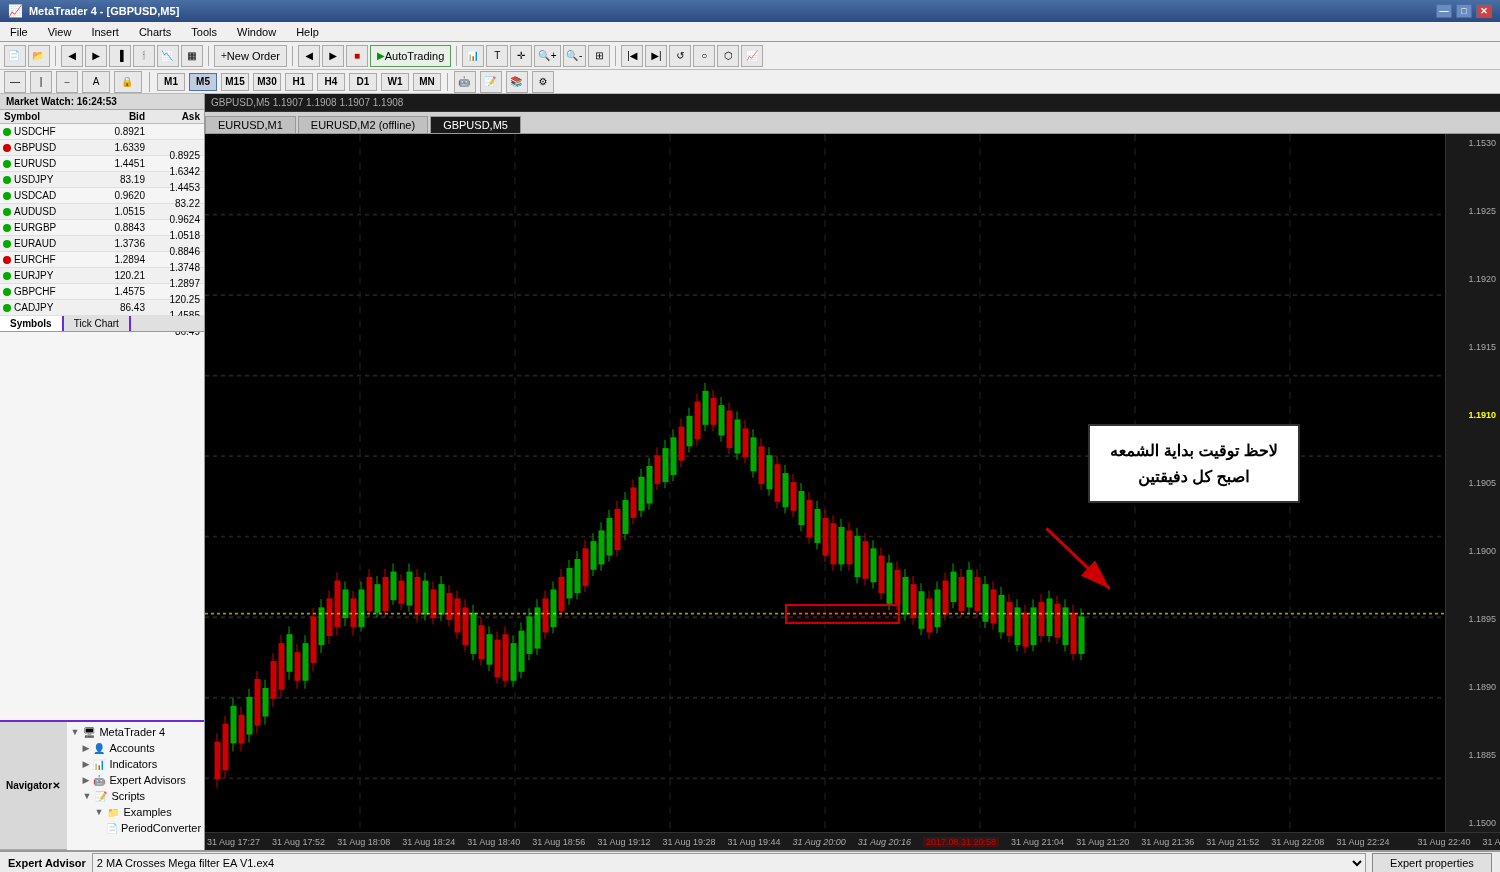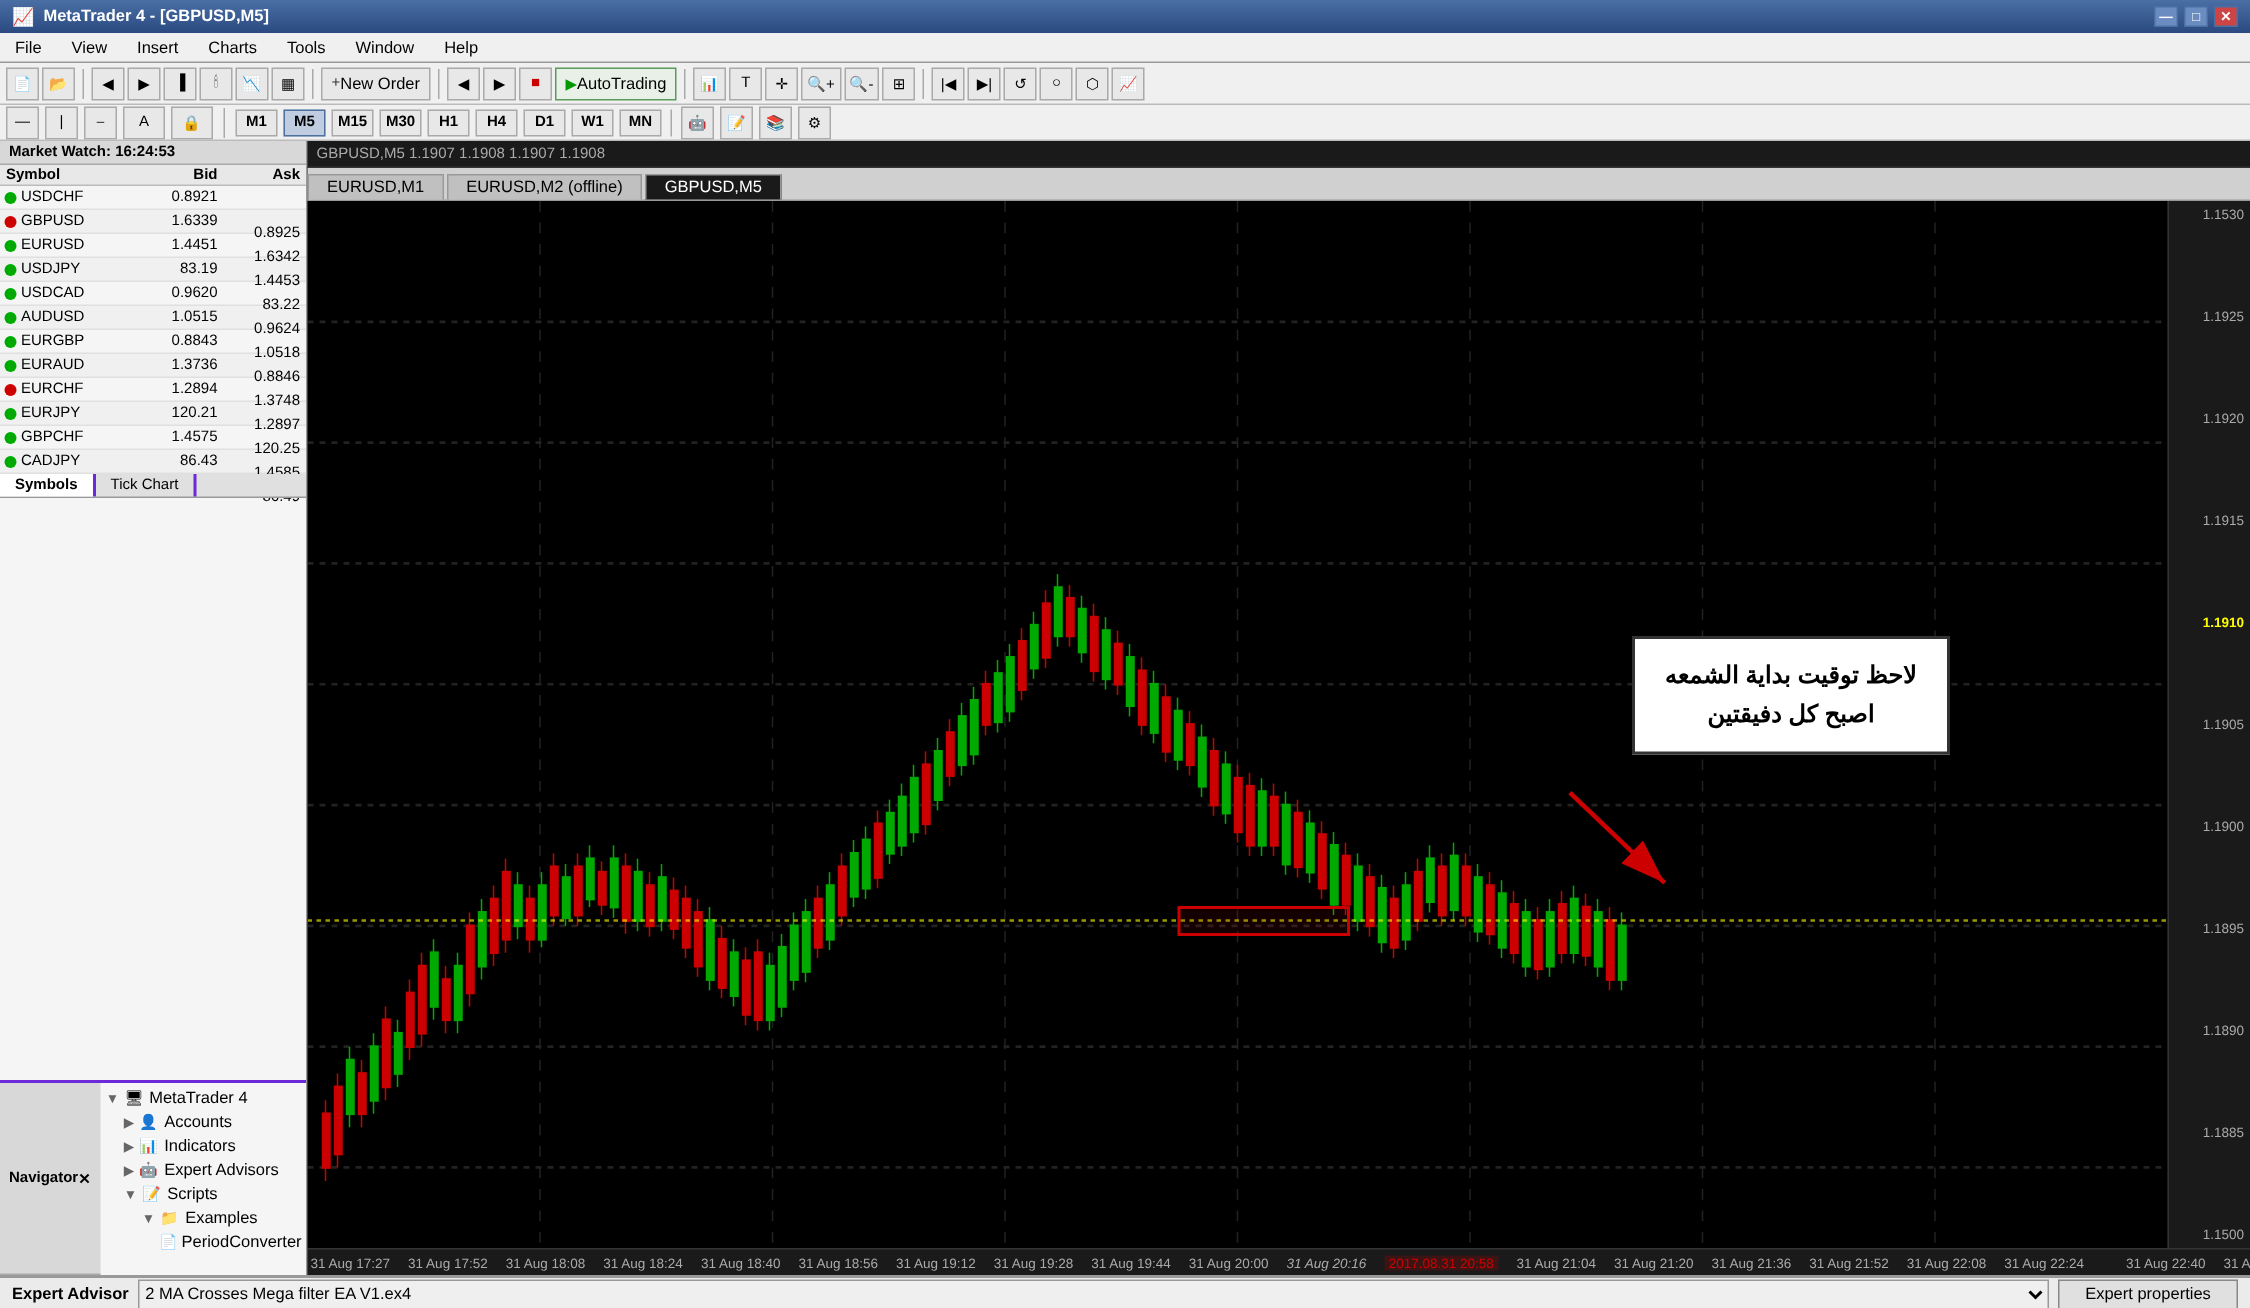--- a/index.html
+++ b/index.html
@@ -877,21 +877,21 @@
     <div id="time-scale">
       <span style="font-size:9px; color:#aaa; margin-right:12px;">31 Aug 17:27</span>
       <span style="font-size:9px; color:#aaa; margin-right:12px;">31 Aug 17:52</span>
       <span style="font-size:9px; color:#aaa; margin-right:12px;">31 Aug 18:08</span>
       <span style="font-size:9px; color:#aaa; margin-right:12px;">31 Aug 18:24</span>
       <span style="font-size:9px; color:#aaa; margin-right:12px;">31 Aug 18:40</span>
       <span style="font-size:9px; color:#aaa; margin-right:12px;">31 Aug 18:56</span>
       <span style="font-size:9px; color:#aaa; margin-right:12px;">31 Aug 19:12</span>
       <span style="font-size:9px; color:#aaa; margin-right:12px;">31 Aug 19:28</span>
       <span style="font-size:9px; color:#aaa; margin-right:12px;">31 Aug 19:44</span>
-      <span style="font-size:9px; color:#aaa; margin-right:12px;">31 Aug 20:00</span>
+      <span style="font-size:9px; color:#aaa; margin-right:12px;font-style:italic;">31 Aug 20:00</span>
       <span style="font-size:9px; color:#aaa; margin-right:12px;font-style:italic;">31 Aug 20:16</span>
       <span style="font-size:9px; color:#cc0000; margin-right:12px; font-weight:normal; background: rgba(200,0,0,0.2); padding:0 3px;">2017.08.31 20:58</span>
       <span style="font-size:9px; color:#aaa; margin-right:12px;">31 Aug 21:04</span>
       <span style="font-size:9px; color:#aaa; margin-right:12px;">31 Aug 21:20</span>
       <span style="font-size:9px; color:#aaa; margin-right:12px;">31 Aug 21:36</span>
       <span style="font-size:9px; color:#aaa; margin-right:12px;">31 Aug 21:52</span>
       <span style="font-size:9px; color:#aaa; margin-right:12px;">31 Aug 22:08</span>
       <span style="font-size:9px; color:#aaa; margin-right:28px;">31 Aug 22:24</span>
       <span style="font-size:9px; color:#aaa; margin-right:12px;">31 Aug 22:40</span>
       <span style="font-size:9px; color:#aaa; margin-right:12px;">31 Aug 23:12</span>

